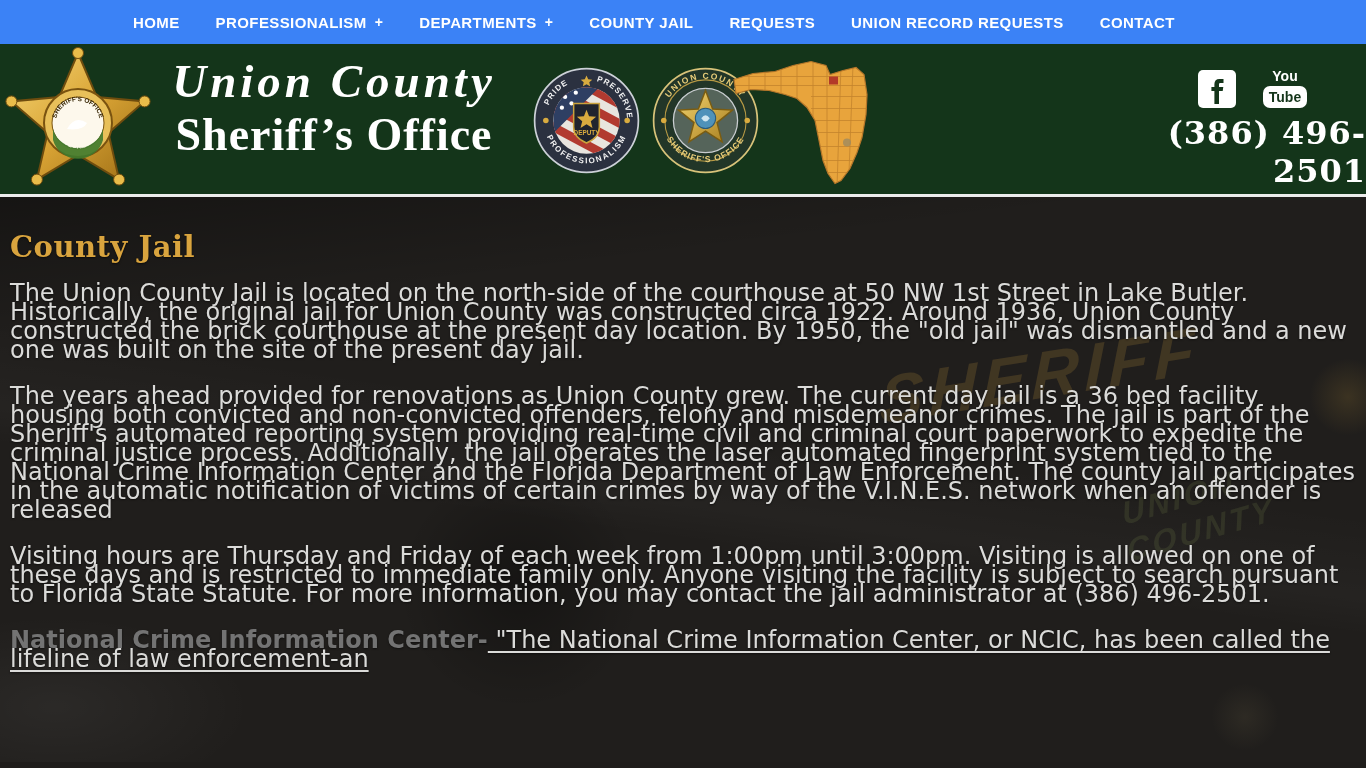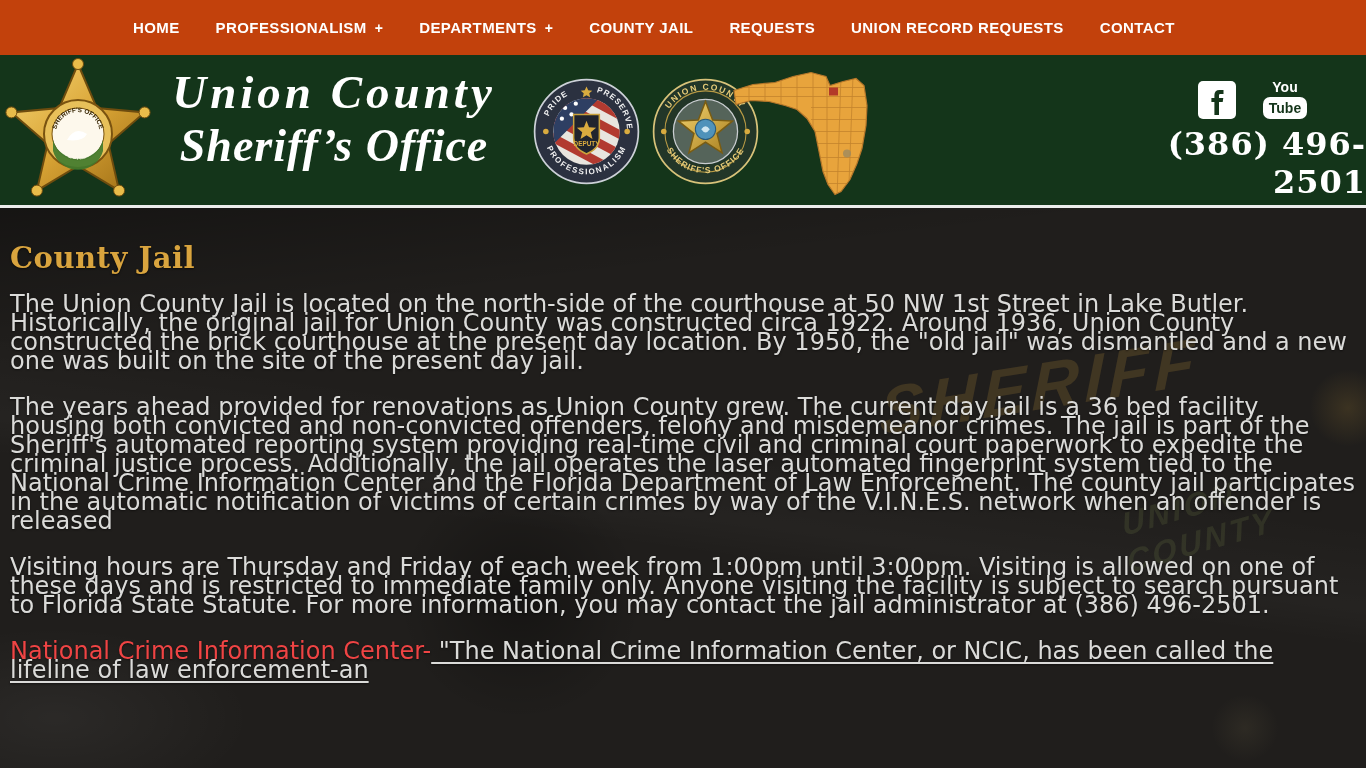--- a/index.html
+++ b/index.html
@@ -1,35 +1,35 @@
 <!DOCTYPE html>
 <html><head>
 <meta charset="utf-8">
 <style>
   * { margin:0; padding:0; box-sizing:border-box; }
   html,body { width:1366px; height:768px; overflow:hidden; background:#1f1d1b;
               font-family:"DejaVu Sans", sans-serif; }
 
   
-  .topnav { height:55px; background:#c2410c; display:flex; align-items:center;
+  .topnav { height:44px; background:#3b82f6; display:flex; align-items:center;
             padding-left:133px; }
   .topnav .nav-item { display:flex; align-items:center; color:#fff; cursor:pointer;
             font-family:"Liberation Sans", sans-serif; font-weight:700;
             font-size:15px; letter-spacing:.4px; margin-right:36px; white-space:nowrap; }
   .topnav .plus { font-size:14px; margin-left:8px; font-weight:700; }
 
   
   .header { position:relative; height:153px; background:#14351a;
             border-bottom:3px solid #ececec; }
   .hdr-abs { position:absolute; }
   .brand-title { left:142px; top:10px; width:384px; text-align:center; color:#fff; cursor:pointer; }
   .brand-line1 { font-family:"Liberation Serif", serif; font-style:italic; font-weight:700;
                  font-size:47px; letter-spacing:4px; line-height:55px; }
   .brand-line2 { font-family:"Liberation Serif", serif; font-weight:700;
-                 font-size:46px; letter-spacing:1px; line-height:52px;font-style:italic; }
+                 font-size:46px; letter-spacing:1px; line-height:52px; }
   .phone { left:1100px; top:70px; width:266px; text-align:right; color:#ffffff;
            font-family:"DejaVu Serif", serif; font-weight:700; font-size:32px;
            letter-spacing:1px; }
 
   
   .main { position:relative; height:565px; overflow:hidden; background:#201e1c; }
   .bg-photo { position:absolute; inset:0; pointer-events:none;
      background:
        radial-gradient(circle 170px at 520px 390px, rgba(0,0,0,.32), rgba(0,0,0,0) 72%),
        radial-gradient(ellipse 280px 130px at 55px 510px, rgba(255,255,255,.05), rgba(255,255,255,0) 70%),
@@ -45,21 +45,21 @@
   .decal-union { position:absolute; left:1120px; top:265px; color:rgba(150,170,90,.14);
      font-family:"Liberation Sans", sans-serif; font-weight:700; font-style:italic;
      font-size:32px; letter-spacing:3px; transform:rotate(-16deg) skewX(-8deg);
      pointer-events:none; }
   .content { position:relative; padding:33px 10px 0 10px; }
   .page-title { font-family:"DejaVu Serif", serif; font-weight:700; font-size:29px;
      color:#d9a43e; margin-bottom:20px; letter-spacing:.5px;
      text-shadow:0 1px 2px rgba(0,0,0,.6); }
   .content p { color:#dbdbd9; font-size:24px; line-height:19px; margin-bottom:27px;
      text-shadow:0 1px 2px rgba(0,0,0,.5); }
-  .ncic-bold { font-weight:400; color:#ef4444; }
+  .ncic-bold { font-weight:700; color:#737373; }
   .ncic-rest { text-decoration:underline; text-underline-offset:3px; }
 
   svg text { user-select:none; }
 </style>
 </head>
 <body>
 
 <nav class="topnav">
   <div class="nav-item">
       <span>HOME</span>

